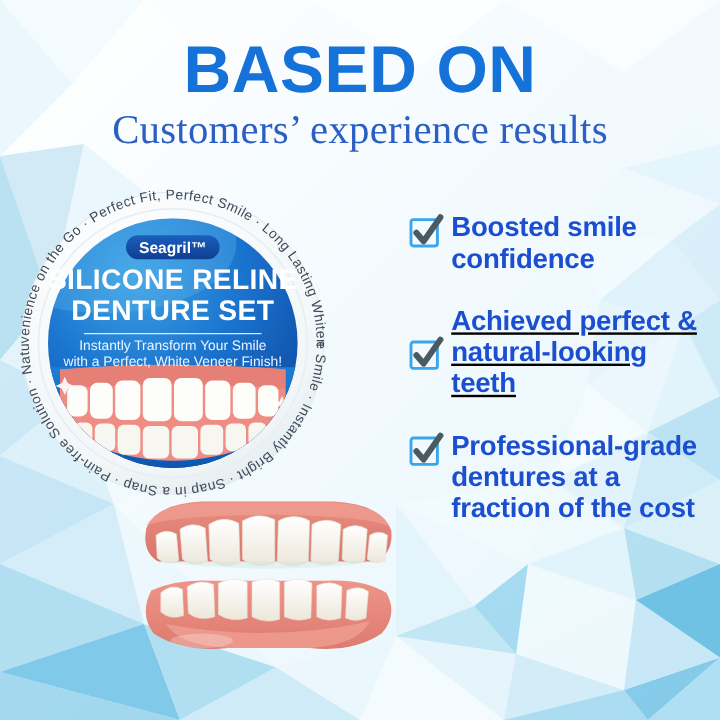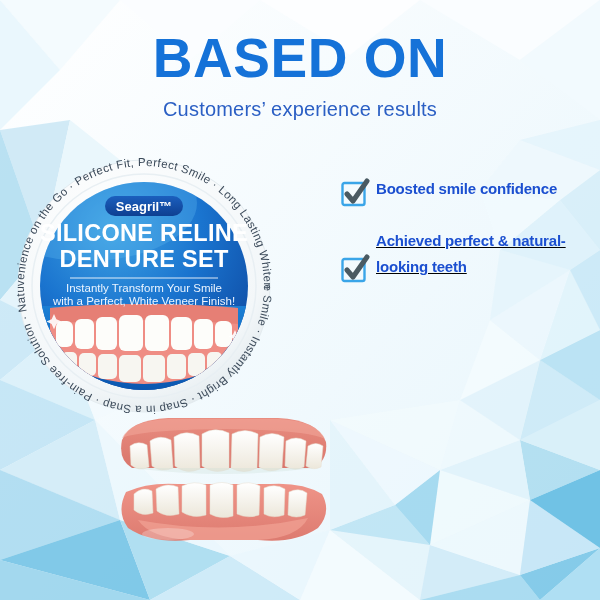--- a/index.html
+++ b/index.html
@@ -19,39 +19,39 @@
   .headline-wrap{
     position:absolute;left:0;top:28px;width:600px;text-align:center;
     z-index:6;
   }
   .headline{
     font-family:"Liberation Sans", sans-serif;
     font-size:55px;line-height:60px;font-weight:bold;
     color:#1572d8;letter-spacing:0.5px;margin:0;
   }
   .subheadline{
-    font-family:Liberation Sans, sans-serif;
-    font-size:20px;line-height:34px;font-weight:normal;
+    font-family:Liberation Serif, serif;
+    font-size:34px;line-height:34px;font-weight:normal;
     color:#2b5fc4;margin:4px 0 0 0;letter-spacing:0.2px;
   }
 
   
   .checklist{
     position:absolute;left:340px;top:176px;width:258px;z-index:7;
   }
   .check-item{
     position:relative;display:block;margin-bottom:22px;
   }
   .check-item .cbox{
     position:absolute;left:0;top:2px;width:30px;height:30px;
   }
   .check-item .ctext{
     display:block;margin-left:36px;
     font-family:"Liberation Sans", sans-serif;
-    font-size:15px;line-height:26px;font-weight:bold;
+    font-size:23px;line-height:26px;font-weight:bold;
     color:#1b4fd0;letter-spacing:-0.2px;
   }
   .ci-1{margin-bottom:26px;}
   .ci-2{margin-bottom:26px;}
   .ci-3{margin-bottom:26px;text-decoration:underline;}
 
   
   .product{
     position:absolute;left:-8px;top:158px;width:320px;height:258px;z-index:4;
   }
@@ -298,16 +298,23 @@
 
 
     <div class="check-item ci-3">
       <svg class="cbox" viewBox="0 0 30 30" style="top:26px;">
         <rect x="2.5" y="5" width="22" height="22" rx="2" fill="none" stroke="#3aa5e8" stroke-width="2.4"></rect>
         <path d="M7,16 L13,23 L27,3" fill="none" stroke="#4a5a62" stroke-width="5" stroke-linecap="round" stroke-linejoin="round"></path>
       </svg>
       <span class="ctext">Achieved perfect &amp; natural-looking teeth</span>
     </div>
 
+    <div class="check-item ci-4">
+      <svg class="cbox" viewBox="0 0 30 30">
+        <rect x="2.5" y="5" width="22" height="22" rx="2" fill="none" stroke="#3aa5e8" stroke-width="2.4"></rect>
+        <path d="M7,16 L13,23 L27,3" fill="none" stroke="#4a5a62" stroke-width="5" stroke-linecap="round" stroke-linejoin="round"></path>
+      </svg>
+      <span class="ctext">Professional-grade dentures at a fraction of the cost</span>
+    </div>
 
   </div>
 
 </div>
 
 </body></html>

